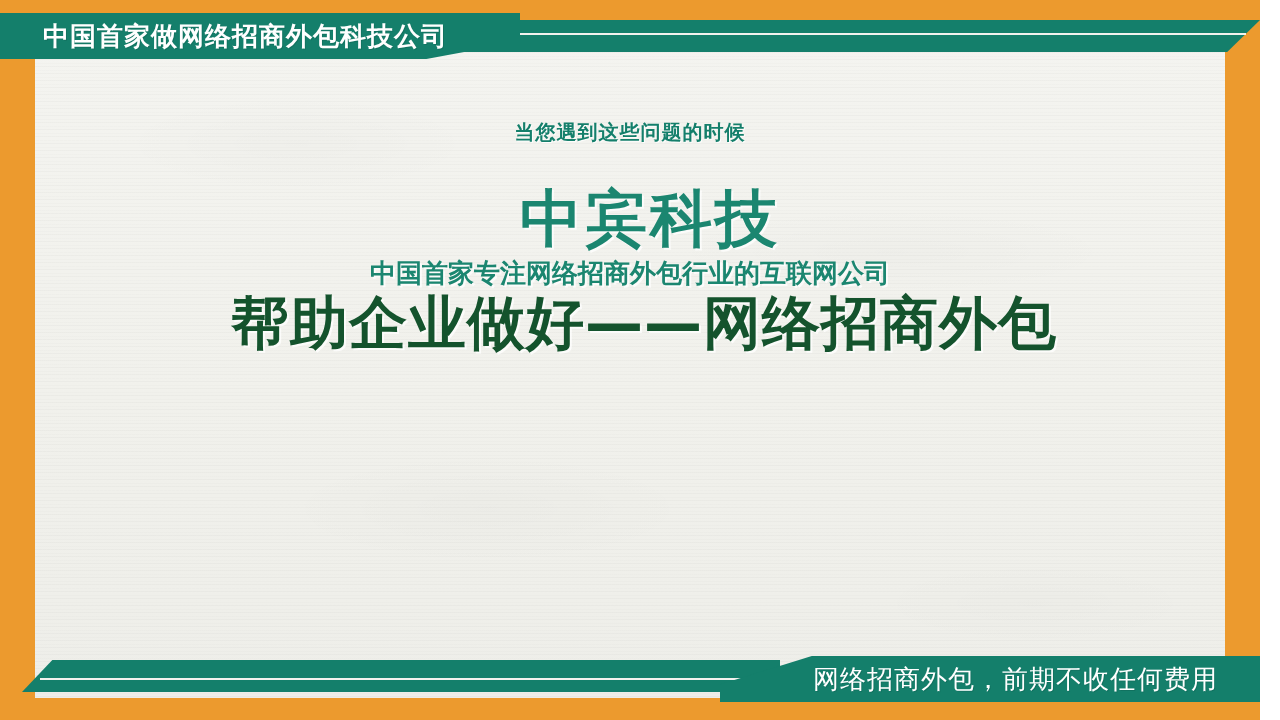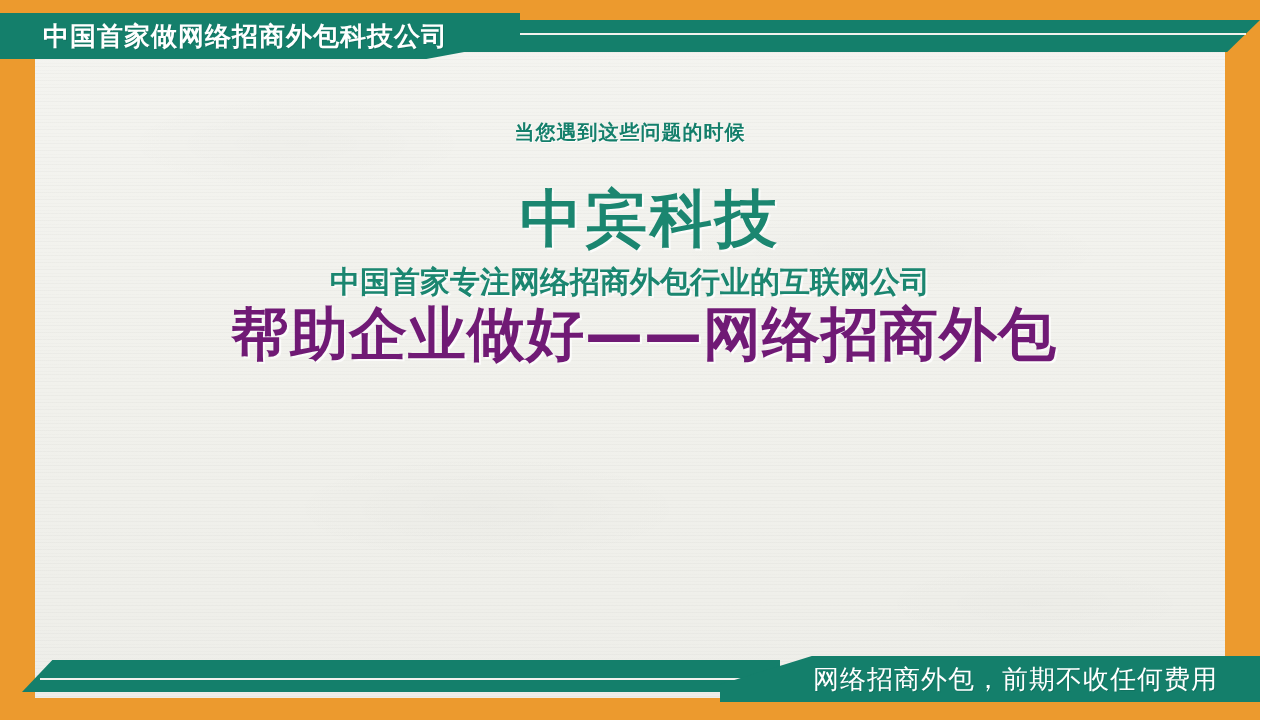--- a/index.html
+++ b/index.html
@@ -135,34 +135,34 @@
     font-size: 62px;
     font-weight: bold;
     color: #1b8670;
     letter-spacing: 3px;
     line-height: 1.05;
     text-shadow: 2px 2px 0 rgba(255,255,255,0.75);
     padding-left: 40px;
   }
 
   .tagline {
-    margin-top: 14px;
-    font-size: 30px;
+    margin-top: 8px;
+    font-size: 26px;
     font-weight: bold;
     color: #1b8670;
     letter-spacing: 0px;
     line-height: 1.15;
     text-shadow: 2px 2px 0 rgba(255,255,255,0.75);
   }
 
   .headline {
     margin-top: 2px;
     font-size: 58px;
     font-weight: bold;
-    color: #701a75;
+    color: #14532d;
     letter-spacing: 1px;
     line-height: 1.12;
     text-shadow: 2px 2px 0 rgba(255,255,255,0.75);
     padding-left: 28px;
   }
 
   
   .footer-ribbon {
     position: absolute;
     left: 0;

